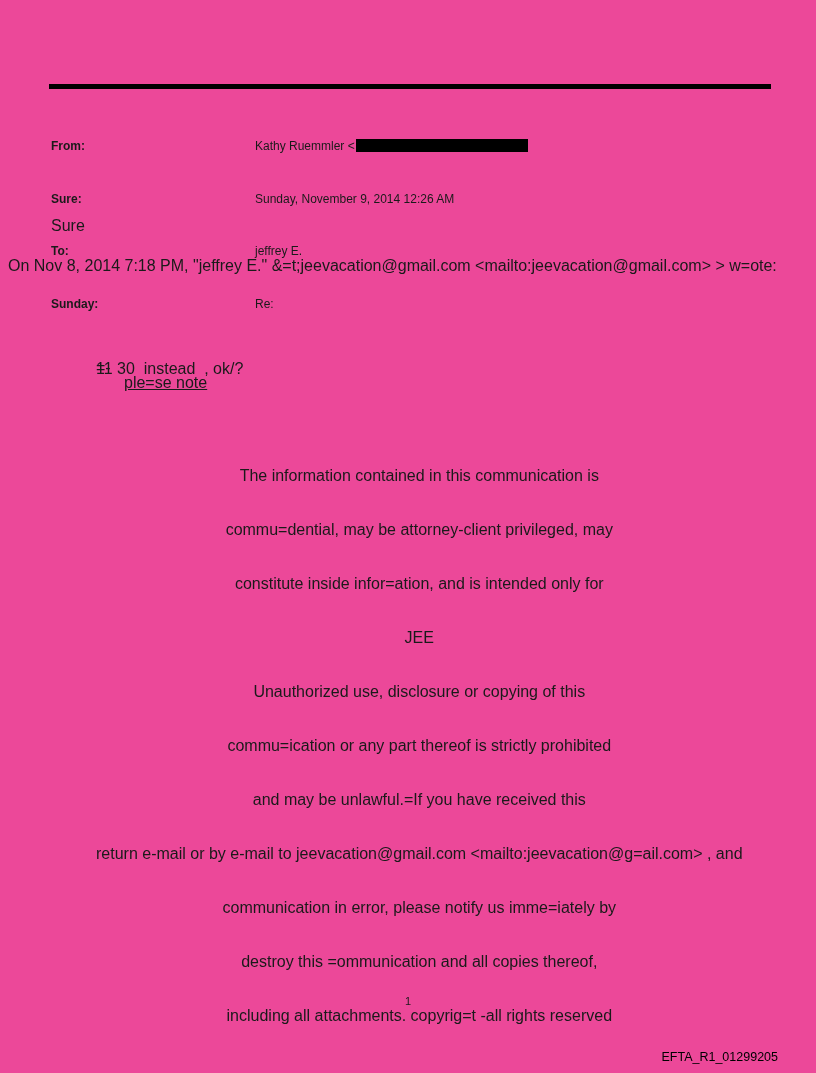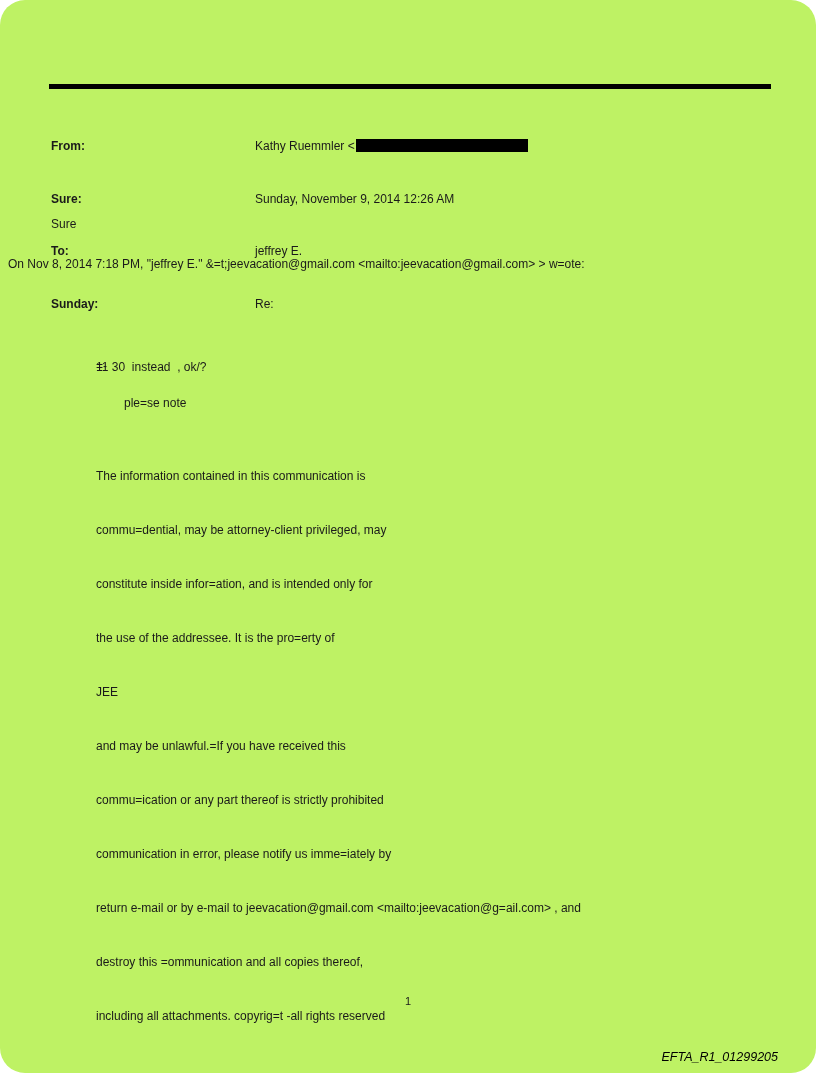--- a/index.html
+++ b/index.html
@@ -4,25 +4,24 @@
 <style>
   html, body {
     margin: 0;
     padding: 0;
     background: #ffffff;
   }
   .page {
     position: relative;
     width: 816px;
     height: 1073px;
-    background: #bef264;
+    background: #ec4899;
     font-family: "Liberation Sans", "DejaVu Sans", sans-serif;
     color: #1a1a1a;
     overflow: hidden;
-    border-radius: 25px;
   }
   .top-rule {
     position: absolute;
     left: 49px;
     top: 84px;
     width: 722px;
     height: 5px;
     background: #000000;
   }
   .headers {
@@ -49,22 +48,23 @@
   .redaction {
     display: inline-block;
     width: 172px;
     height: 13px;
     background: #000000;
     vertical-align: middle;
     margin-left: 1px;
     margin-top: -2px;
   }
   .body-text {
-    font-size: 12px;
+    font-size: 16px;
     white-space: pre-wrap;
+    text-align: center;
   }
   .reply-text {
     position: absolute;
     left: 51px;
     top: 217px;
   }
   .quote-intro {
     position: absolute;
     left: 8px;
     top: 257px;
@@ -76,21 +76,22 @@
     margin-top: 44px;
   }
   .separator-line {
     position: absolute;
     left: 96px;
     top: 359px;
   }
   .note-line {
     position: absolute;
     left: 124px;
-    top: 396px;
+    top: 374px;
+    text-decoration: underline;
   }
   .disclaimer {
     position: absolute;
     left: 96px;
     top: 431px;
     line-height: 18px;
   }
   .page-number {
     position: absolute;
     left: 0;
@@ -98,21 +99,20 @@
     width: 816px;
     text-align: center;
     font-size: 11px;
   }
   .bates {
     position: absolute;
     right: 38px;
     top: 1050px;
     font-size: 12.5px;
     color: #000000;
-    font-style: italic;
   }
 </style>
 </head>
 <body>
 
 <div class="page">
 
   <div class="top-rule"></div>
 
   <div class="headers">
@@ -141,26 +141,26 @@
   <div class="body-text quoted-message">11 30  instead  , ok/?</div>
 
   <div class="body-text separator-line">=-</div>
 
   <div class="body-text note-line">ple=se note</div>
 
   <div class="body-text disclaimer">
     <div>The information contained in this communication is</div>
     <div>commu=dential, may be attorney-client privileged, may</div>
     <div>constitute inside infor=ation, and is intended only for</div>
-    <div>the use of the addressee. It is the pro=erty of</div>
     <div>JEE</div>
+    <div>Unauthorized use, disclosure or copying of this</div>
+    <div>commu=ication or any part thereof is strictly prohibited</div>
     <div>and may be unlawful.=If you have received this</div>
-    <div>commu=ication or any part thereof is strictly prohibited</div>
+    <div>return e-mail or by e-mail to jeevacation@gmail.com &lt;mailto:jeevacation@g=ail.com&gt; , and</div>
     <div>communication in error, please notify us imme=iately by</div>
-    <div>return e-mail or by e-mail to jeevacation@gmail.com &lt;mailto:jeevacation@g=ail.com&gt; , and</div>
     <div>destroy this =ommunication and all copies thereof,</div>
     <div>including all attachments. copyrig=t -all rights reserved</div>
   </div>
 
   <div class="page-number">1</div>
 
   <div class="bates">EFTA_R1_01299205</div>
 
 </div>
 

